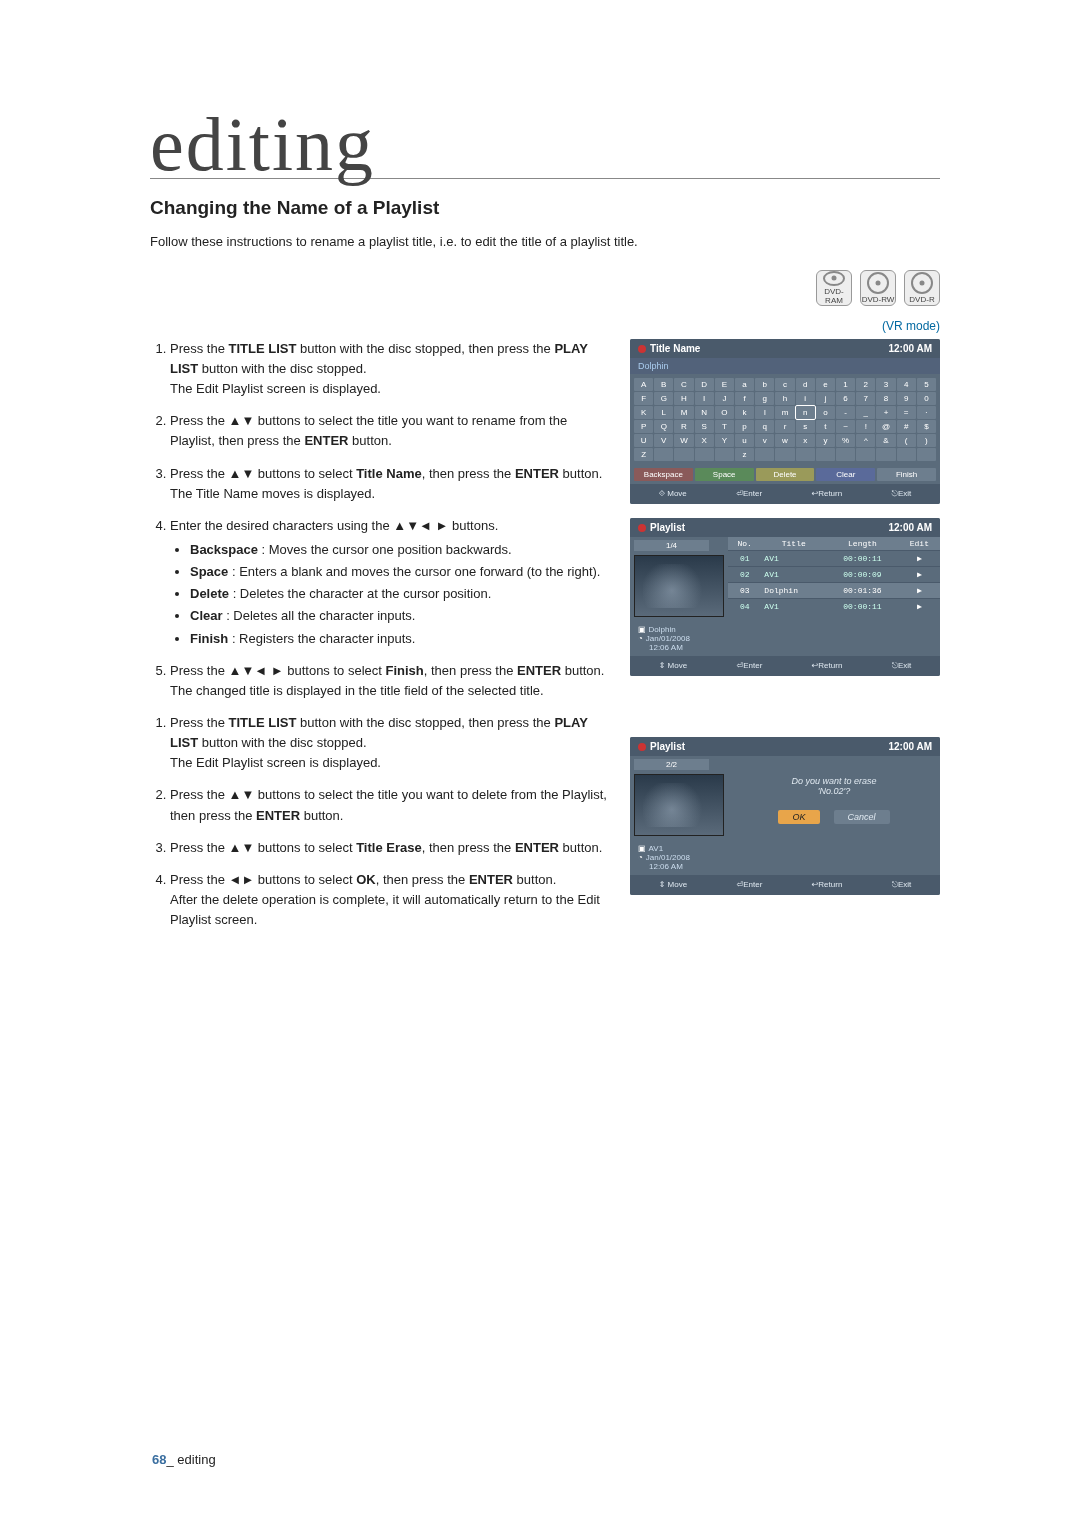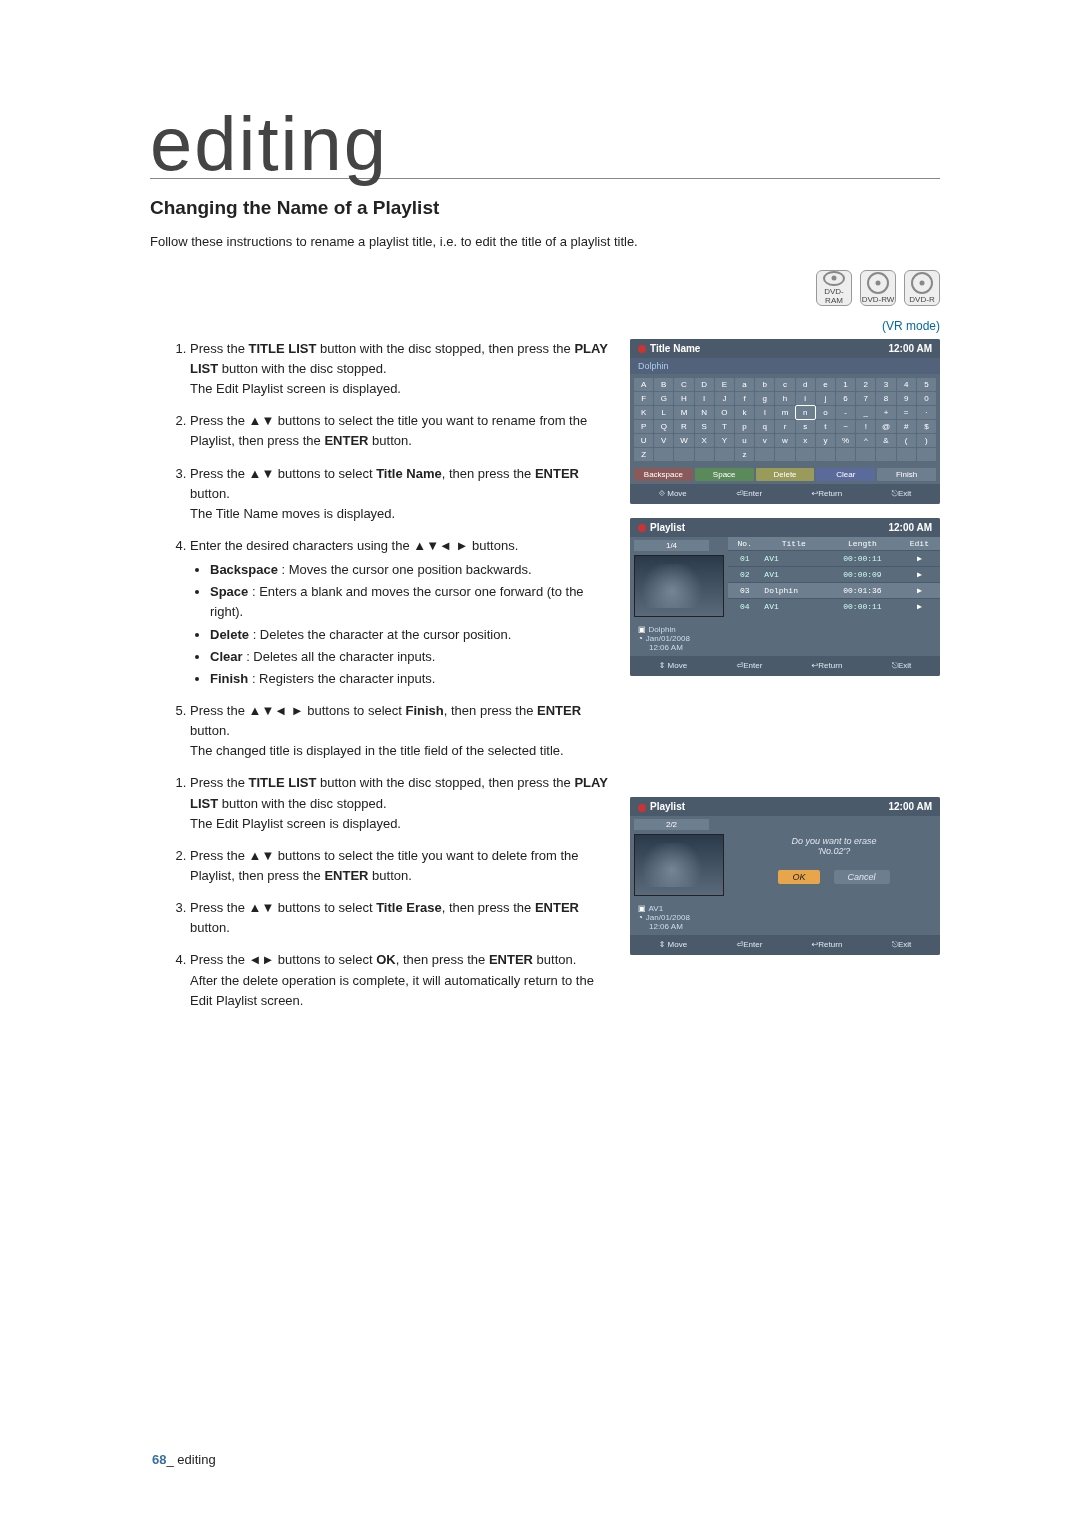--- a/index.html
+++ b/index.html
@@ -12,21 +12,21 @@
     width: 1080px;
   }
   .page {
     padding: 110px 140px 60px 150px;
     box-sizing: border-box;
     width: 1080px;
     min-height: 1537px;
     position: relative;
   }
   .main-title {
-    font-family: Liberation Sans, sans-serif;
+    font-family: Liberation Serif, serif;
     font-size: 76px;
     font-weight: 300;
     letter-spacing: 2px;
     color: #444;
     border-bottom: 1px solid #888;
     padding-bottom: 0px;
     line-height: 0.9;
     margin: 0 0 16px 0;
   }
   .section-title {
@@ -91,21 +91,20 @@
   .left-col { flex: 1; }
   .right-col { width: 310px; }
   ol.steps {
     padding-left: 20px;
     margin: 0;
   }
   ol.steps > li {
     margin-bottom: 12px;
     line-height: 1.55;
     font-size: 13px;
-    margin-left: 20px;
   }
   .bold { font-weight: bold; }
   ul.sub {
     list-style: disc;
     margin: 4px 0 0 0;
     padding-left: 20px;
   }
   ul.sub li { margin-bottom: 2px; }
 
   

